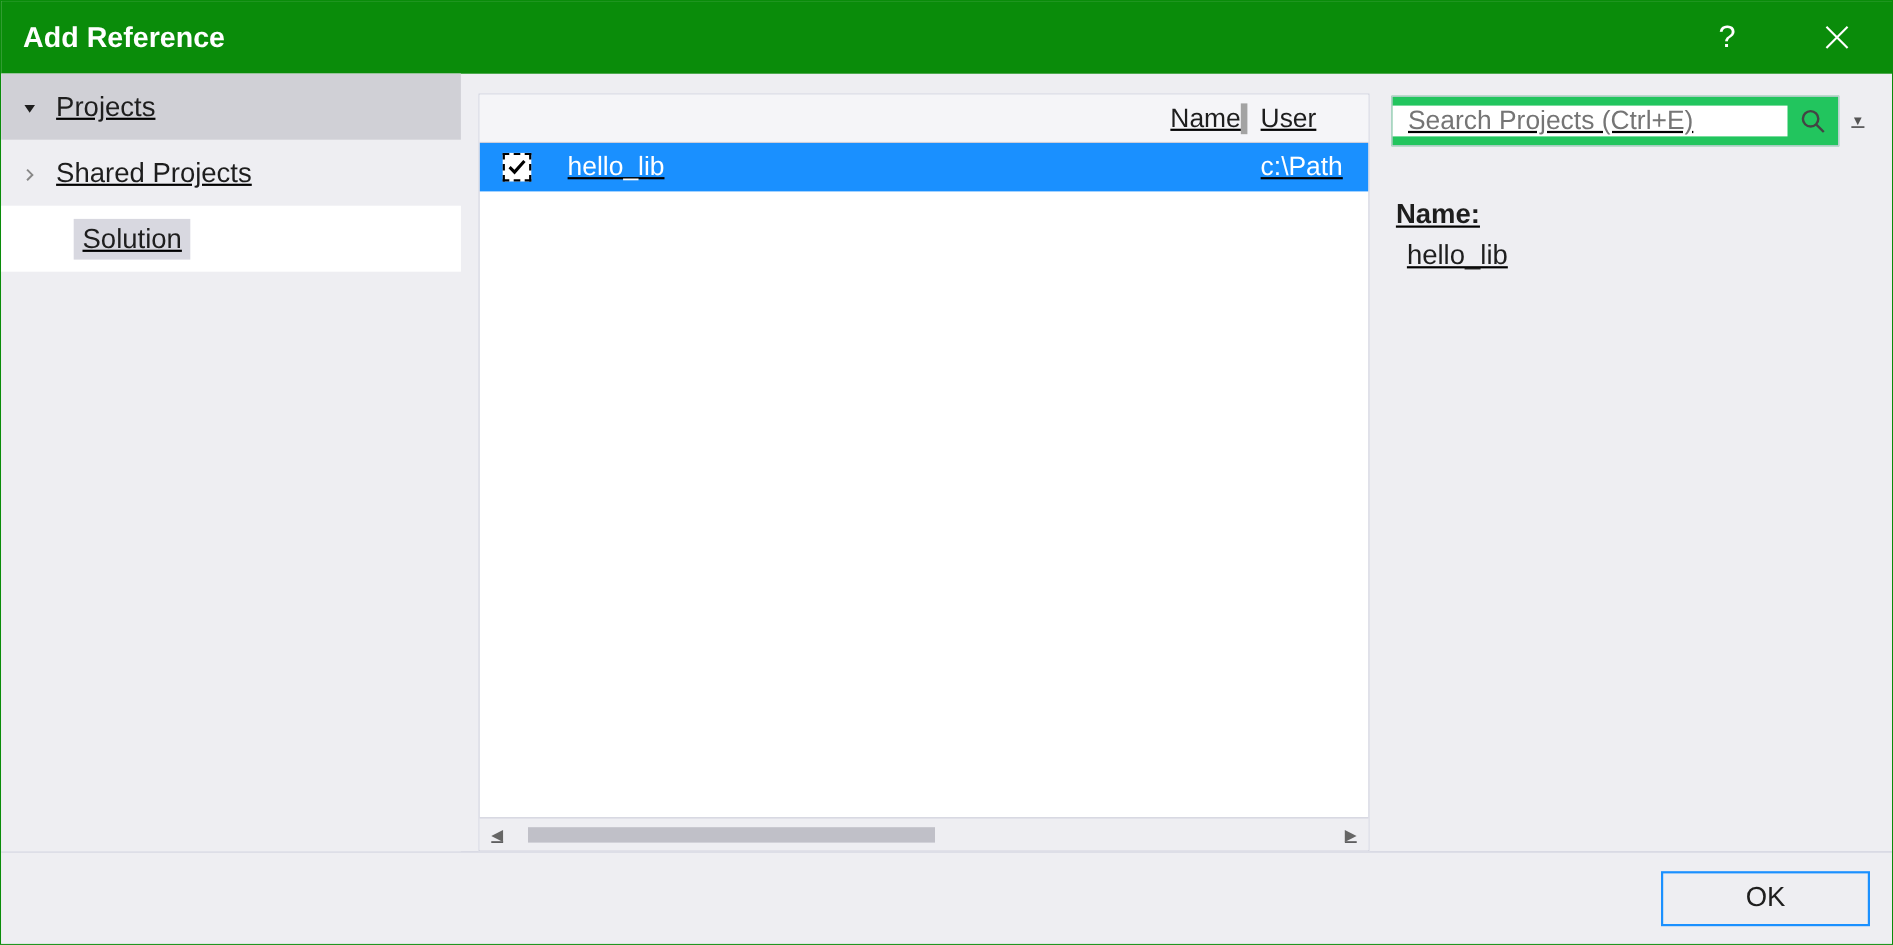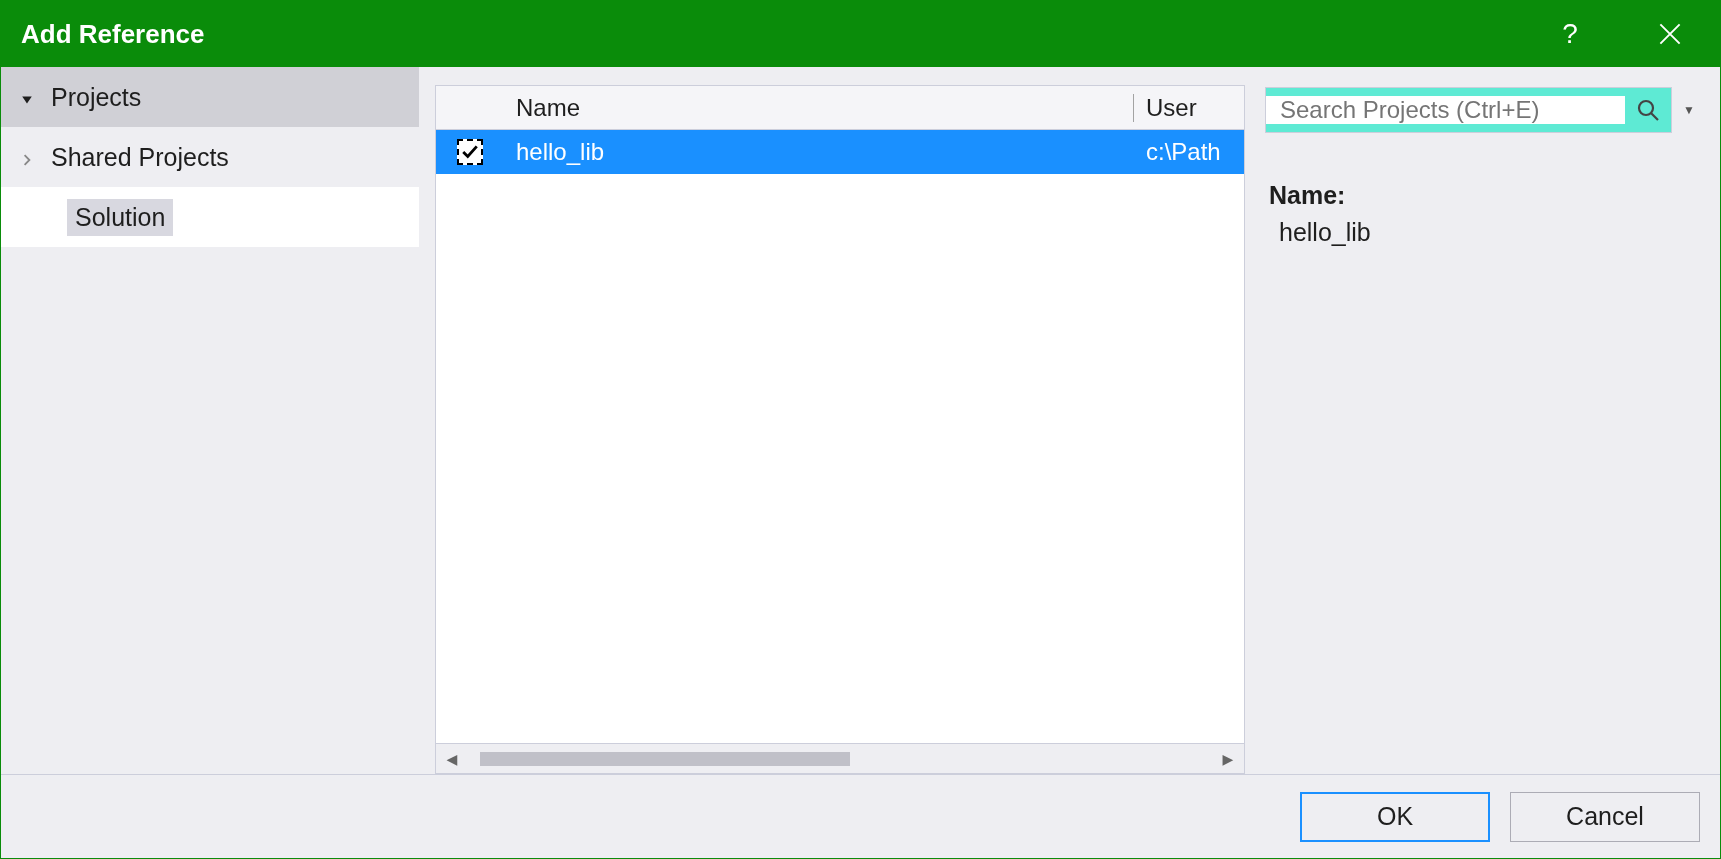--- a/index.html
+++ b/index.html
@@ -5,56 +5,56 @@
     * { box-sizing: border-box; margin: 0; padding: 0; }
     body { font-family: "Segoe UI", Tahoma, sans-serif; width: 1721px; height: 859px; background: #eeeef2; overflow: hidden; border: 1px solid #0a8c0a; }
     
     .titlebar { background: #0a8c0a; color: white; height: 66px; display: flex; align-items: center; padding-left: 20px; }
     .titlebar-title { font-size: 26px; font-weight: 700; }
     .titlebar-controls { margin-left: auto; display: flex; }
     .titlebar-btn { width: 100px; height: 66px; display: flex; align-items: center; justify-content: center; cursor: pointer; }
     .titlebar-help { font-size: 28px; }
     .titlebar-close svg { width: 22px; height: 22px; }
     
-    .content { display: flex; height: calc(100% - 66px - 84px); }
+    .content { display: flex; height: calc(100% - 66px - 84px); text-decoration: underline; }
     
     .sidebar { width: 418px; background: #eeeef2; }
     .sidebar-item { display: flex; align-items: center; height: 60px; cursor: pointer; font-size: 25px; color: #1e1e1e; }
     .sidebar-item.top { background: #d0d0d6; padding-left: 20px; }
     .sidebar-item.child { background: #ffffff; padding-left: 66px; }
     .sidebar-item.child span { background: #d8d8e0; padding: 4px 8px; }
     .sidebar-item.plain { padding-left: 20px; }
     .expand-icon { width: 16px; display: inline-block; margin-right: 14px; }
     
     .main { flex: 1; display: flex; flex-direction: column; padding: 18px 0 0 0; }
     .main-inner { display: flex; flex: 1; min-height: 0; }
     
     .list-panel { width: 810px; display: flex; flex-direction: column; border: 1px solid #cccedb; background: #ffffff; margin-left: 16px; }
     .list-header { display: flex; background: #f5f5f8; border-bottom: 1px solid #cccedb; height: 44px; align-items: center; font-size: 24px; color: #1e1e1e; }
     .col-check { width: 68px; border-right: 1px solid #e0e0e5; }
-    .col-name { flex: 1; padding-left: 12px; border-right: 1px solid #a3a3a3; }
+    .col-name { flex: 1; padding-left: 12px; border-right: 6px solid #a3a3a3; text-align: right; }
     .col-path { width: 110px; padding-left: 12px; }
     
     .list-body { flex: 1; overflow: hidden; }
     .list-row { display: flex; height: 44px; align-items: center; font-size: 24px; cursor: pointer; }
     .list-row.selected { background: #1a90ff; color: white; }
     .row-check { width: 68px; display: flex; align-items: center; justify-content: center; }
     .checkbox { width: 26px; height: 26px; background: white; border: 2px dashed #000; display: flex; align-items: center; justify-content: center; }
     .checkbox svg { width: 18px; height: 18px; }
     .row-name { flex: 1; padding-left: 12px; }
     .row-path { width: 110px; padding-left: 12px; white-space: nowrap; overflow: hidden; }
     
     .hscroll { height: 30px; background: #eeeef2; border-top: 1px solid #cccedb; display: flex; align-items: center; padding: 0 6px; }
     .hscroll-arrow { width: 20px; color: #666; font-size: 14px; cursor: pointer; text-align: center; }
     .hscroll-track { flex: 1; height: 14px; position: relative; }
     .hscroll-thumb { position: absolute; left: 18px; width: 370px; height: 14px; background: #c0c0c8; cursor: pointer; }
     
     .right-panel { flex: 1; padding: 0 20px; display: flex; flex-direction: column; }
     .search-row { display: flex; align-items: center; height: 50px; margin-bottom: 34px; }
-    .search-box { flex: 1; border: 1px solid #cccedb; height: 46px; display: flex; align-items: center; background: #5eead4; }
+    .search-box { flex: 1; border: 1px solid #cccedb; height: 46px; display: flex; align-items: center; background: #22c55e; }
     .search-input { flex: 1; border: none; outline: none; font-size: 24px; color: #666; padding-left: 14px; font-family: inherit; }
     .search-icon { width: 46px; display: flex; align-items: center; justify-content: center; }
     .search-icon svg { width: 24px; height: 24px; }
     .search-dd { width: 22px; font-size: 12px; color: #555; cursor: pointer; text-align: center; margin-left: 6px; }
     
     .details { padding-left: 4px; margin-top: 12px; }
     .detail-label { font-weight: 700; font-size: 25px; color: #1e1e1e; margin-bottom: 8px; }
     .detail-value { font-size: 25px; color: #1e1e1e; padding-left: 10px; }
     
     .footer { height: 84px; background: #eeeef2; display: flex; align-items: center; justify-content: flex-end; padding-right: 20px; gap: 20px; border-top: 1px solid #cccedb; }
@@ -146,14 +146,13 @@
           <div class="detail-label">Name:</div>
           <div class="detail-value">hello_lib</div>
         </div>
       </div>
     </div>
   </div>
 </div>
 
 <div class="footer">
   <button class="btn primary">OK</button>
-  <button class="btn">Cancel</button>
 </div>
 
 </body></html>

